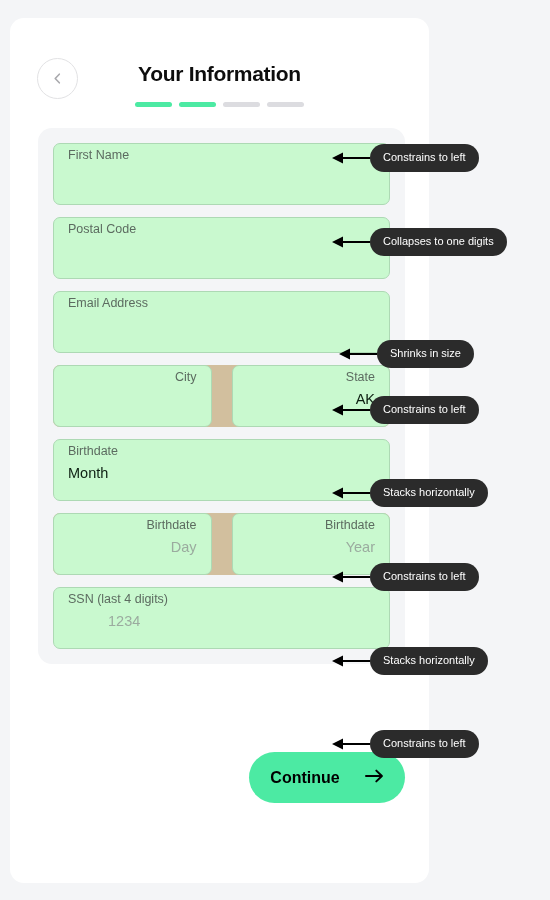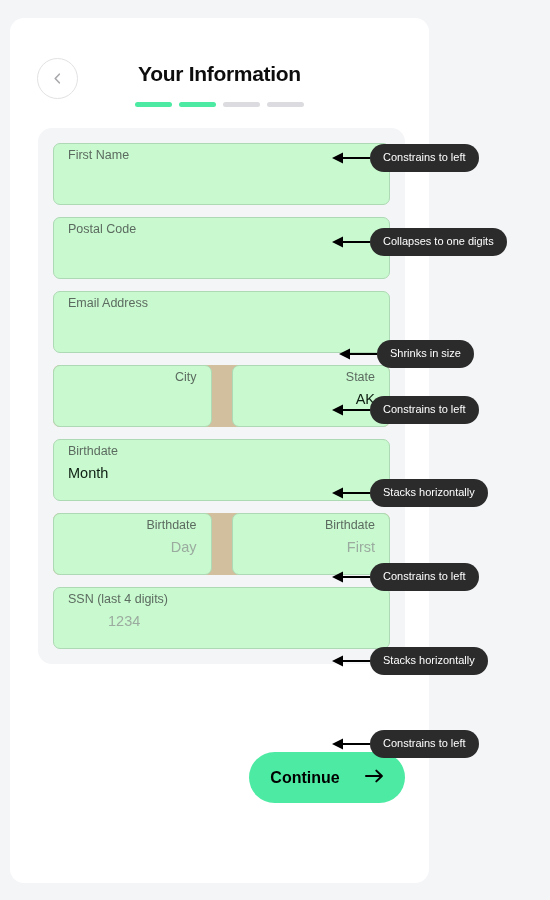--- a/index.html
+++ b/index.html
@@ -232,21 +232,21 @@
         </div>
         <div class="row">
           <div class="split">
             <div class="field">
               <div class="lbl">Birthdate</div>
               <div class="val placeholder">Day</div>
             </div>
             <div class="gap"></div>
             <div class="field">
               <div class="lbl">Birthdate</div>
-              <div class="val placeholder">First</div>
+              <div class="val placeholder">Year</div>
             </div>
           </div>
         </div>
         <div class="row">
           <div class="field">
             <div class="lbl">SSN (last 4 digits)</div>
             <div class="val placeholder">1234</div>
           </div>
         </div>
       </div>

